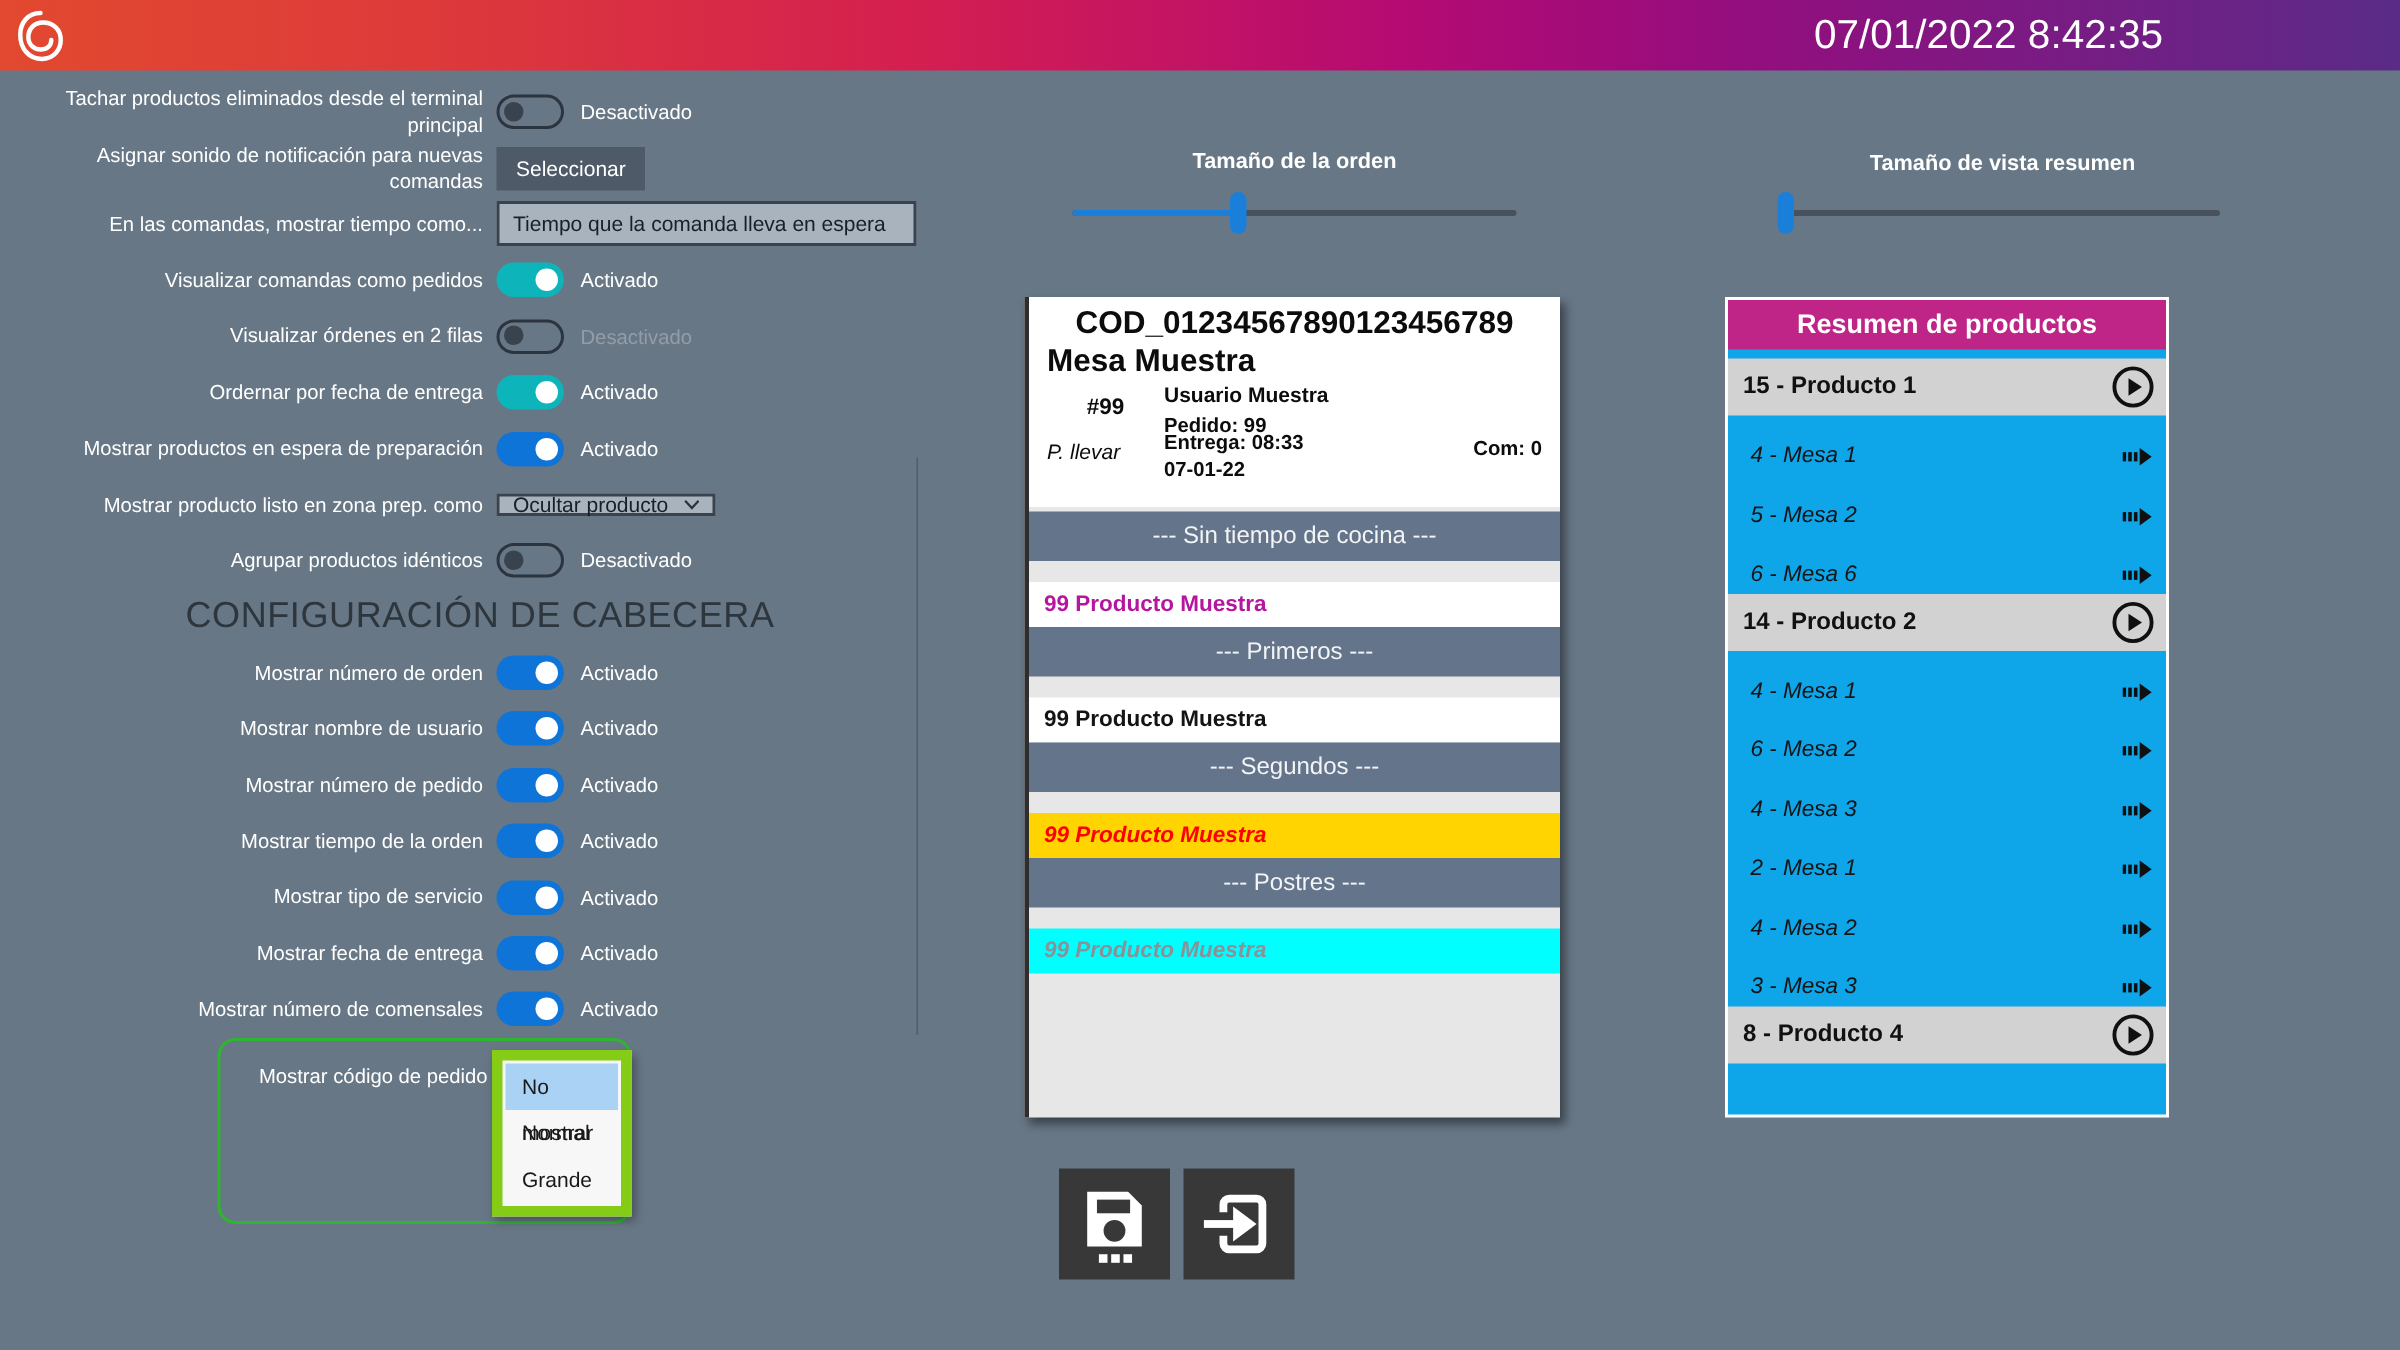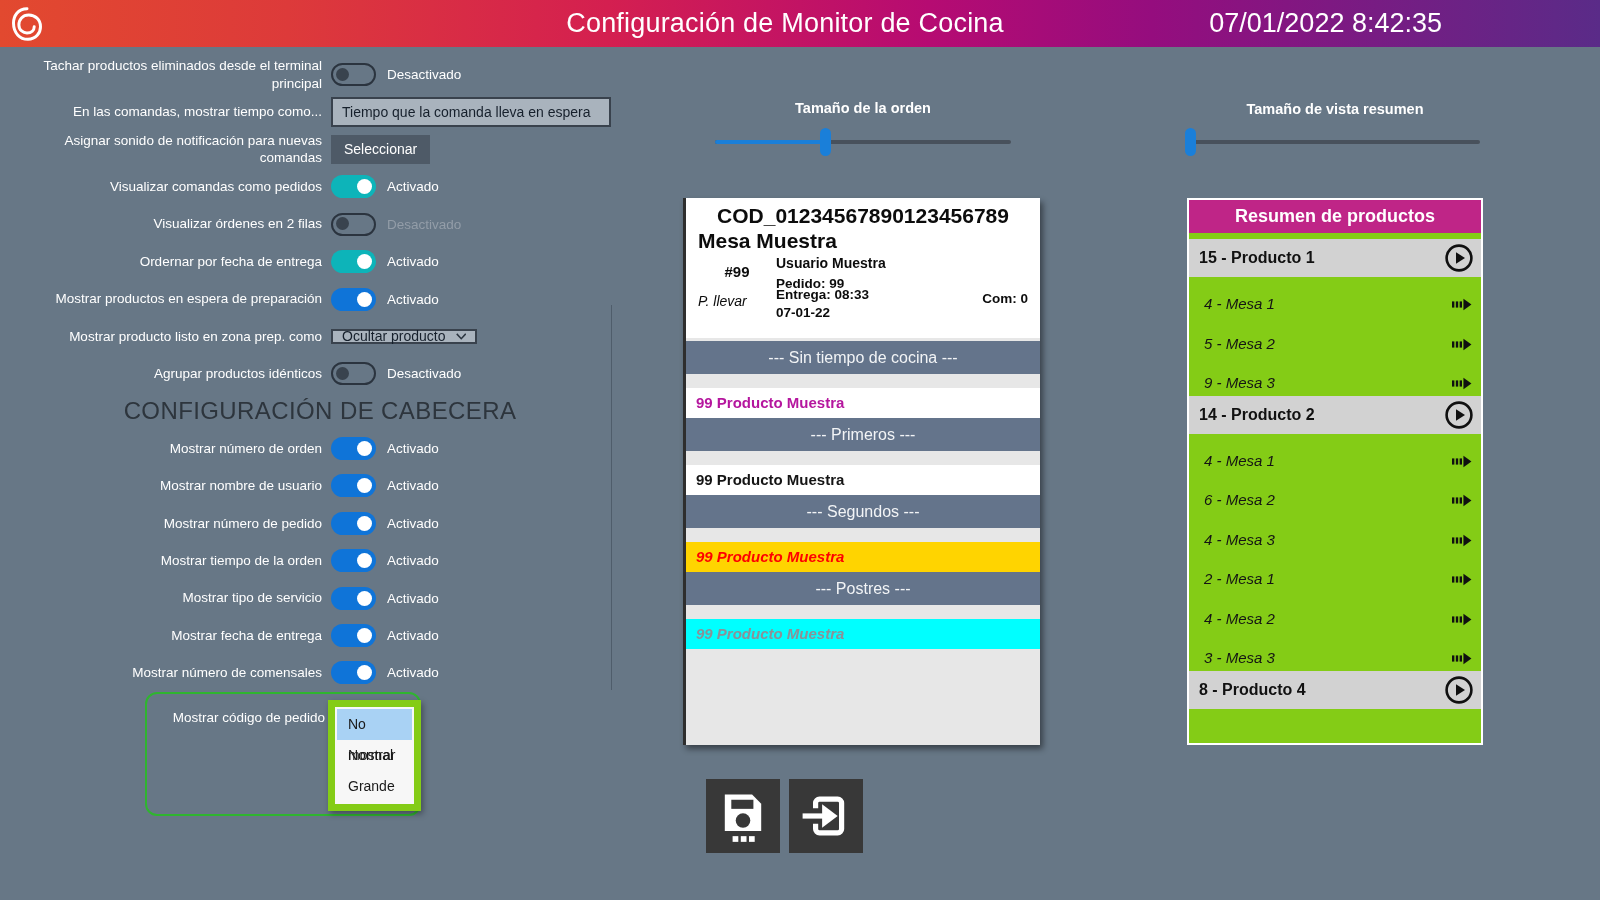--- a/index.html
+++ b/index.html
@@ -88,71 +88,70 @@
   .prod{height:30px;line-height:30px;background:#fff;font-size:15px;font-weight:bold;padding-left:10px;color:#141414}
   .prod.v-pending{color:var(--pending-text)}
   .prod.v-preparing{background:var(--preparing-bg);color:var(--preparing-text);font-style:italic}
   .prod.v-ready{background:var(--ready-bg);color:var(--ready-text);font-style:italic}
 
   
   .act-btn{position:absolute;width:74px;height:74px;background:#383838;border:none;cursor:pointer;
     display:flex;align-items:center;justify-content:center}
 
   
-  .summary-panel{position:absolute;left:1187px;top:198px;width:296px;height:547px;background:#84cc16;
+  .summary-panel{position:absolute;left:1150px;top:198px;width:296px;height:547px;background:#0ea5e9;
     border:2px solid #fff;overflow:hidden}
   .sum-header{height:33px;line-height:33px;background:var(--magenta-header);color:#fff;
     text-align:center;font-size:18px;font-weight:bold}
   .sum-body{padding-top:6px}
   .sgroup-row{height:38px;background:#d2d2d2;color:#111;display:flex;align-items:center;
     justify-content:space-between;padding:0 7px 0 10px;font-size:16px;font-weight:bold}
   .mesa-row{height:35px;margin-bottom:4.5px;display:flex;align-items:flex-end;justify-content:space-between;
     padding:12px 9px 0 15px;color:#141414;font-size:15px;font-style:italic}
   .mesa-row:first-of-type{margin-top:4px}
   .play-btn,.send-btn{background:none;border:none;padding:0;cursor:pointer;display:flex;align-items:center}
 </style>
 </head>
 <body>
 
 <div class="topbar">
   <svg class="logo" viewBox="0 0 36 40">
     <path d="M18 3 C8 3 3 11 3 19 C3 30 10 37 19 37 C28 37 33 30 33 23 C33 15 27 10 20 10 C13 10 9 15 9 21 C9 27 14 30 18 30 C23 30 26 27 26 23" fill="none" stroke="#fff" stroke-width="3.3" stroke-linecap="round"></path>
   </svg>
-  <div class="tb-title">Configuración de Monitor de Cocina</div>
   <div class="tb-time">07/01/2022 8:42:35</div>
 </div>
 
 <div class="settings-col">
 
   <div class="srow">
     <div class="slabel">Tachar productos eliminados desde el terminal principal</div>
     <div class="sctrl">
       <div class="toggle off">
           <div class="knob"></div>
         </div>
       <span class="status">Desactivado</span>
+    </div>
+  </div>
+
+  <div class="srow">
+    <div class="slabel">Asignar sonido de notificación para nuevas comandas</div>
+    <div class="sctrl">
+      <button class="btn-select">Seleccionar</button>
     </div>
   </div>
 
   <div class="srow">
     <div class="slabel">En las comandas, mostrar tiempo como...</div>
     <div class="sctrl">
       <div class="combo w-lg">
         <span>Tiempo que la comanda lleva en espera</span>
         <svg width="14" height="9" viewBox="0 0 14 9">
             <polyline points="1,1 7,7.5 13,1" fill="none" stroke="#2b3540" stroke-width="2"></polyline>
           </svg>
       </div>
-    </div>
-  </div>
-
-  <div class="srow">
-    <div class="slabel">Asignar sonido de notificación para nuevas comandas</div>
-    <div class="sctrl">
-      <button class="btn-select">Seleccionar</button>
     </div>
   </div>
 
   <div class="srow">
     <div class="slabel">Visualizar comandas como pedidos</div>
     <div class="sctrl">
       <div class="toggle on">
           <div class="knob"></div>
         </div>
       <span class="status">Activado</span>
@@ -389,21 +388,21 @@
         <button class="send-btn">
           <svg width="20" height="15" viewBox="0 0 22 16" fill="#101010">
             <rect x="0" y="4.6" width="2.6" height="6.8"></rect>
             <rect x="4.2" y="4.6" width="2.6" height="6.8"></rect>
             <rect x="8.4" y="4.6" width="2.6" height="6.8"></rect>
             <polygon points="12.6,1.6 21.4,8 12.6,14.4"></polygon>
           </svg>
         </button>
       </div>
       <div class="mesa-row">
-        <span>9 - Mesa 3</span>
+        <span>6 - Mesa 6</span>
         <button class="send-btn">
           <svg width="20" height="15" viewBox="0 0 22 16" fill="#101010">
             <rect x="0" y="4.6" width="2.6" height="6.8"></rect>
             <rect x="4.2" y="4.6" width="2.6" height="6.8"></rect>
             <rect x="8.4" y="4.6" width="2.6" height="6.8"></rect>
             <polygon points="12.6,1.6 21.4,8 12.6,14.4"></polygon>
           </svg>
         </button>
       </div>
       <div class="sgroup-row">

